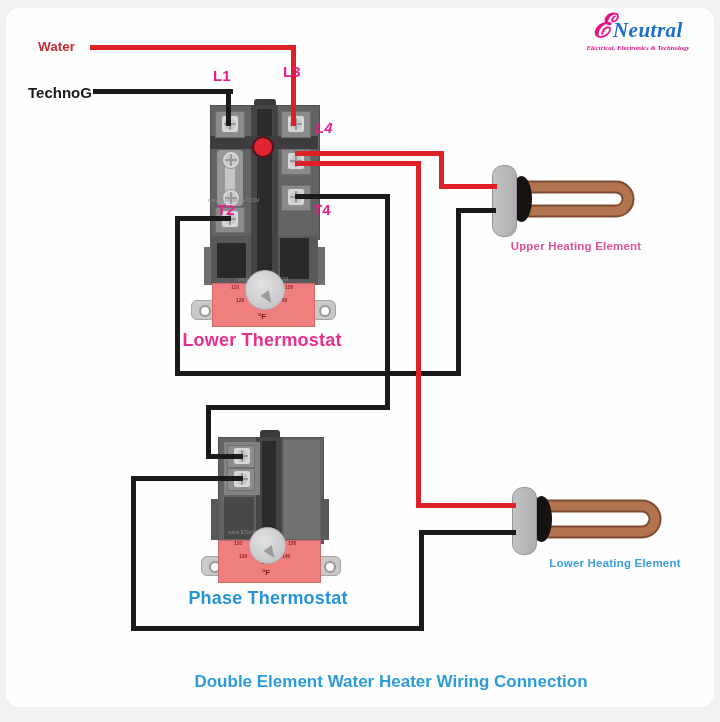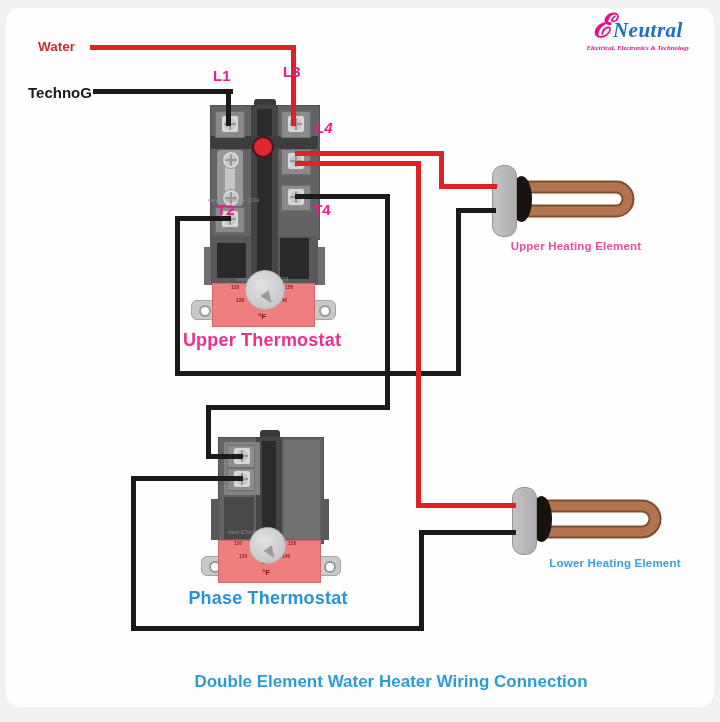--- a/index.html
+++ b/index.html
@@ -107,21 +107,21 @@
     <div class="dialmark" style="left:231px;top:285px;">110</div>
     <div class="dialmark" style="left:236px;top:298px;">120</div>
     <div class="dialmark" style="left:257px;top:305px;">130</div>
     <div class="dialmark" style="left:279px;top:298px;">140</div>
     <div class="dialmark" style="left:285px;top:285px;">150</div>
 
     <div class="wm" style="left:237px;top:276px;">www.ETechnoG.COM</div>
     <div class="dial" style="left:245px;top:270px;width:38px;height:38px;"></div>
     <div class="degF" style="left:252px;top:312px;">°F</div>
 
-    <div class="lbl tstat-lbl" style="left:152px;top:331px;color:#e9308e;">Upper Thermostat</div>
+    <div class="lbl tstat-lbl" style="left:152px;top:331px;color:#e9308e;">Lower Thermostat</div>
   </div>
 
   <div>
     <div class="tab-top" style="left:260px;top:430px;width:20px;height:8px;"></div>
     <div class="body-gray" style="left:218px;top:437px;width:104px;height:105px;border:1px solid #515154;"></div>
     <div class="abs" style="left:284px;top:440px;width:36px;height:99px;background:#727275;"></div>
     <div class="dark-col" style="left:256px;top:437px;width:26px;height:105px;"></div>
     <div class="dark-inner" style="left:262px;top:441px;width:14px;height:98px;"></div>
     <div class="abs" style="left:224px;top:442px;width:36px;height:53px;background:#828285;"></div>
     <div class="tblock" style="left:227px;top:445px;width:26px;height:21px;background:#8d8d90;"></div>

